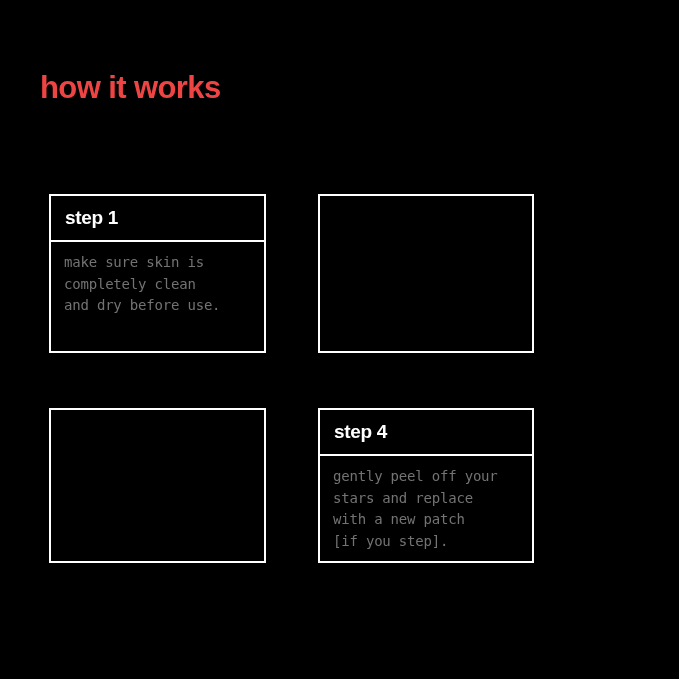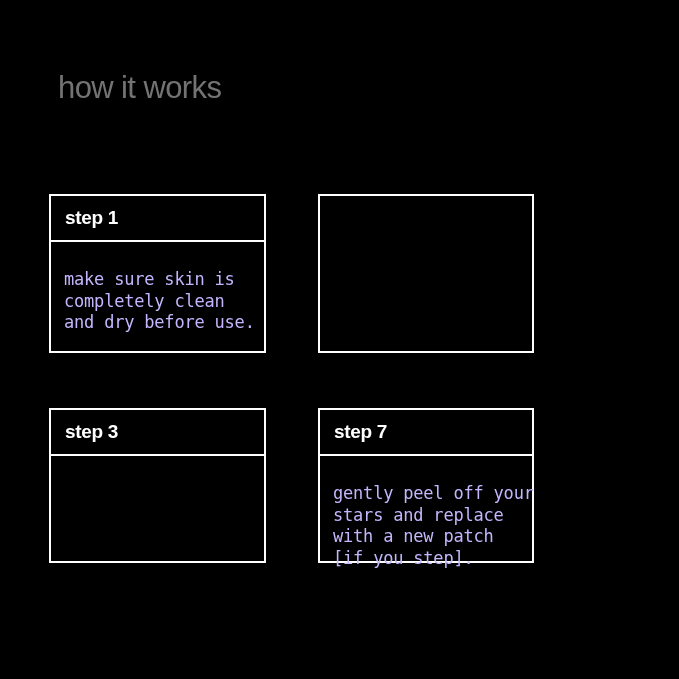--- a/index.html
+++ b/index.html
@@ -9,26 +9,26 @@
   body {
     width: 679px;
     height: 679px;
     background: #000000;
     position: relative;
     overflow: hidden;
     font-family: "Liberation Sans", sans-serif;
   }
   .page-title {
     position: absolute;
-    left: 58px;
+    left: 40px;
     top: 72px;
     font-size: 31px;
-    font-weight: 400;
+    font-weight: 700;
     letter-spacing: -0.6px;
-    color: #737373;
+    color: #ef4444;
     line-height: 1;
   }
   .steps-grid {
     position: absolute;
     left: 49px;
     top: 194px;
     display: grid;
     grid-template-columns: 217px 216px;
     grid-template-rows: 159px 155px;
     column-gap: 52px;
@@ -52,26 +52,25 @@
   }
   .step-card-label {
     font-size: 19px;
     font-weight: 700;
     letter-spacing: -0.3px;
     color: #ffffff;
   }
   .step-card-body {
     padding: 10px 8px 0 13px;
     font-family: "DejaVu Sans Mono", monospace;
-    font-size: 17px;
+    font-size: 14px;
     line-height: 21.5px;
-    color: #c4b5fd;
+    color: #737373;
     white-space: pre;
     letter-spacing: -0.2px;
-    margin-top: 17px;
   }
 </style>
 </head>
 <body>
 
 <div class="page-title">how it works</div>
 
 <div class="steps-grid">
 
   <div class="step-card">
@@ -80,28 +79,25 @@
     </div>
     <div class="step-card-body">make sure skin is
 completely clean
 and dry before use.</div>
   </div>
 
   <div class="step-card">
   </div>
 
   <div class="step-card">
-    <div class="step-card-header">
-      <span class="step-card-label">step 3</span>
-    </div>
   </div>
 
   <div class="step-card">
     <div class="step-card-header">
-      <span class="step-card-label">step 7</span>
+      <span class="step-card-label">step 4</span>
     </div>
     <div class="step-card-body">gently peel off your
 stars and replace
 with a new patch
 [if you step].</div>
   </div>
 
 </div>
 
 </body></html>

